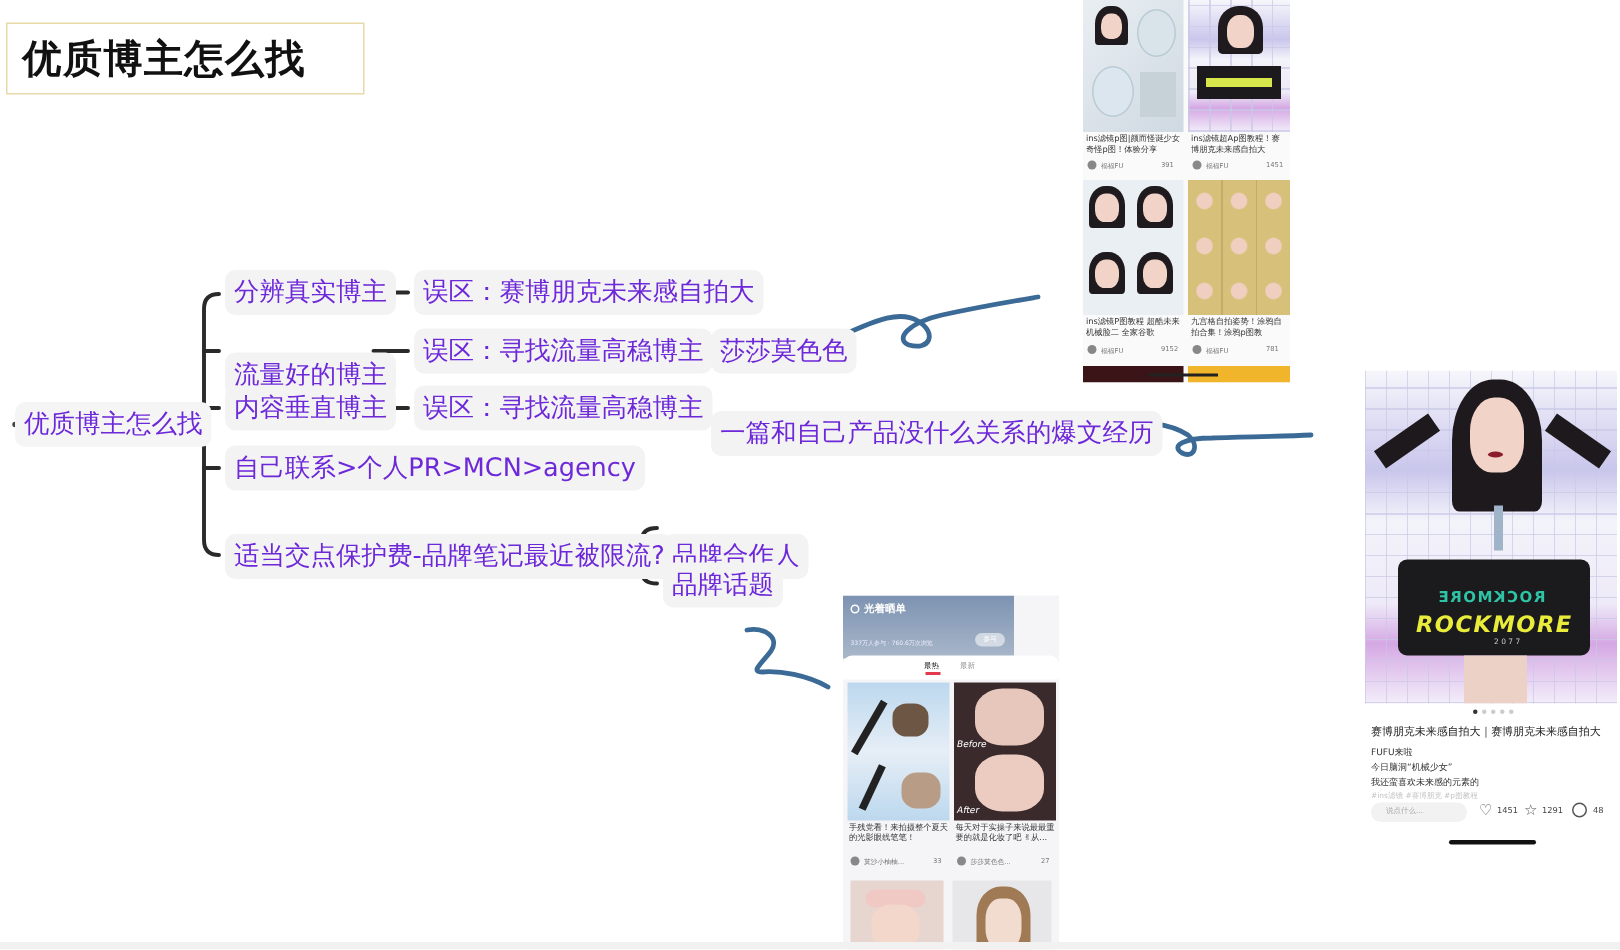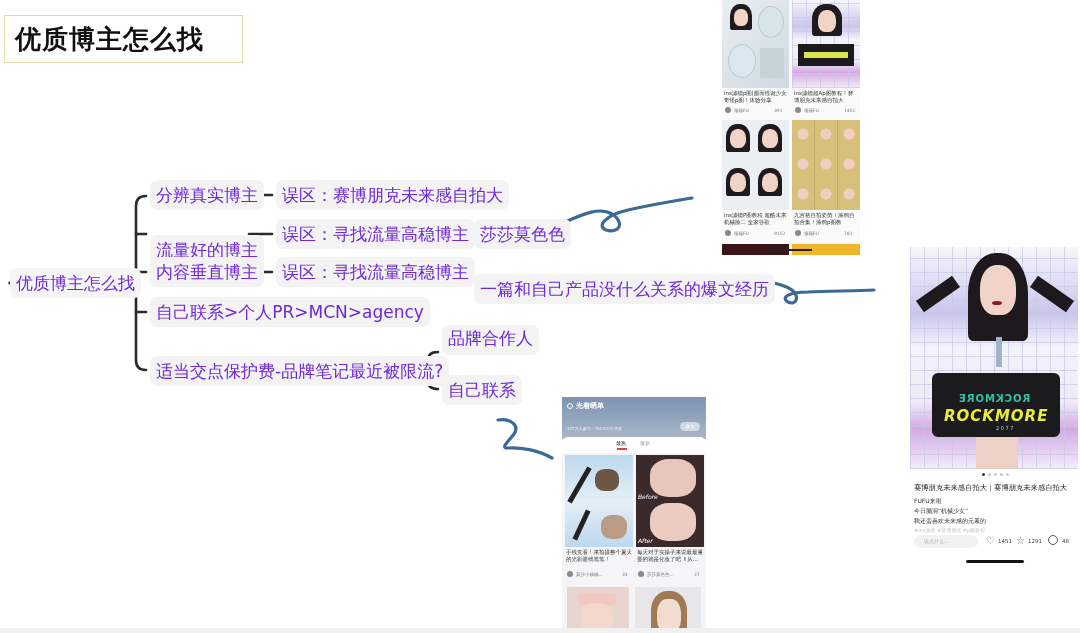--- a/index.html
+++ b/index.html
@@ -83,22 +83,22 @@
 <div class="node" style="left:276px; top:219px;text-align:right;">误区：寻找流量高稳博主</div>
 <div class="node" style="left:474px; top:219px;">莎莎莫色色</div>
 
 <div class="node" style="left:150px; top:257px;">内容垂直博主</div>
 <div class="node" style="left:276px; top:257px;">误区：寻找流量高稳博主</div>
 <div class="node" style="left:474px; top:274px;">一篇和自己产品没什么关系的爆文经历</div>
 
 <div class="node" style="left:150px; top:297px;">自己联系&gt;个人PR&gt;MCN&gt;agency</div>
 
 <div class="node" style="left:150px; top:356px;">适当交点保护费-品牌笔记最近被限流?</div>
-<div class="node" style="left:442px; top:325px;font-family:Liberation Mono, monospace;">品牌合作人</div>
-<div class="node" style="left:442px; top:375px;">自己联系</div>
+<div class="node" style="left:442px; top:356px;">品牌合作人</div>
+<div class="node" style="left:442px; top:375px;">品牌话题</div>
 
 <div class="shot" style="left:722px; top:0; width:138px; height:255px; background:#fafafa;">
 
   <div class="img" style="left:0; top:0; width:67px; height:88px; background:linear-gradient(135deg,#e9eef2,#cfd9e2);">
     <div class="hair" style="left:8px; top:4px; width:22px; height:26px;"></div>
     <div class="portrait-face" style="left:12px; top:9px; width:14px; height:17px;"></div>
     <div style="position:absolute; left:36px; top:6px; width:26px; height:32px; border-radius:50%; background:#d8e4ea; border:1px solid #b9cbd4;"></div>
     <div style="position:absolute; left:6px; top:44px; width:28px; height:34px; border-radius:50%; background:#dbe6ee; border:1px solid #b9cbd4;"></div>
     <div style="position:absolute; left:38px; top:48px; width:24px; height:30px; background:#c7d1d8;"></div>
   </div>
@@ -151,21 +151,21 @@
   <div class="av" style="left:73px; top:230px;"></div>
   <div class="meta" style="left:82px; top:231px;">福福FU</div>
   <div class="meta" style="left:122px; top:231px;">781</div>
 
   <div style="position:absolute; left:0; top:244px; width:67px; height:11px; background:#3a1416;"></div>
   <div style="position:absolute; left:70px; top:244px; width:68px; height:11px; background:#f0b52b;"></div>
   <div style="position:absolute; left:44px; top:249px; width:46px; height:2px; background:#222;"></div>
 </div>
 
 <div class="shot" style="left:562px; top:397px; width:144px; height:236px; background:#f5f5f7;">
-  <div style="position:absolute; left:0; top:0; width:144px; height:42px; background:linear-gradient(180deg,#7d93b2,#a9b7c9);">
+  <div style="position:absolute; left:0; top:0; width:114px; height:42px; background:linear-gradient(180deg,#7d93b2,#a9b7c9);">
     <div style="position:absolute; left:5px; top:6px; width:6px; height:6px; border-radius:50%; border:1.5px solid #fff;"></div>
     <div style="position:absolute; left:14px; top:4px; font-size:7px; color:#fff; font-weight:bold;">光着晒单</div>
     <div style="position:absolute; left:5px; top:29px; font-size:4px; color:#eef;">337万人参与 · 760.6万次浏览</div>
     <div style="position:absolute; right:6px; top:25px; width:20px; height:9px; border-radius:5px; background:rgba(255,255,255,.55); font-size:4.5px; color:#fff; text-align:center; line-height:9px;">参与</div>
   </div>
   <div style="position:absolute; left:0; top:40px; width:144px; height:16px; background:#fff; border-radius:6px 6px 0 0;">
     <div style="position:absolute; left:54px; top:3px; font-size:5px; color:#222;">最热</div>
     <div style="position:absolute; left:55px; top:11px; width:10px; height:1.5px; background:#e23b4c;"></div>
     <div style="position:absolute; left:78px; top:3px; font-size:5px; color:#999;">最新</div>
   </div>

